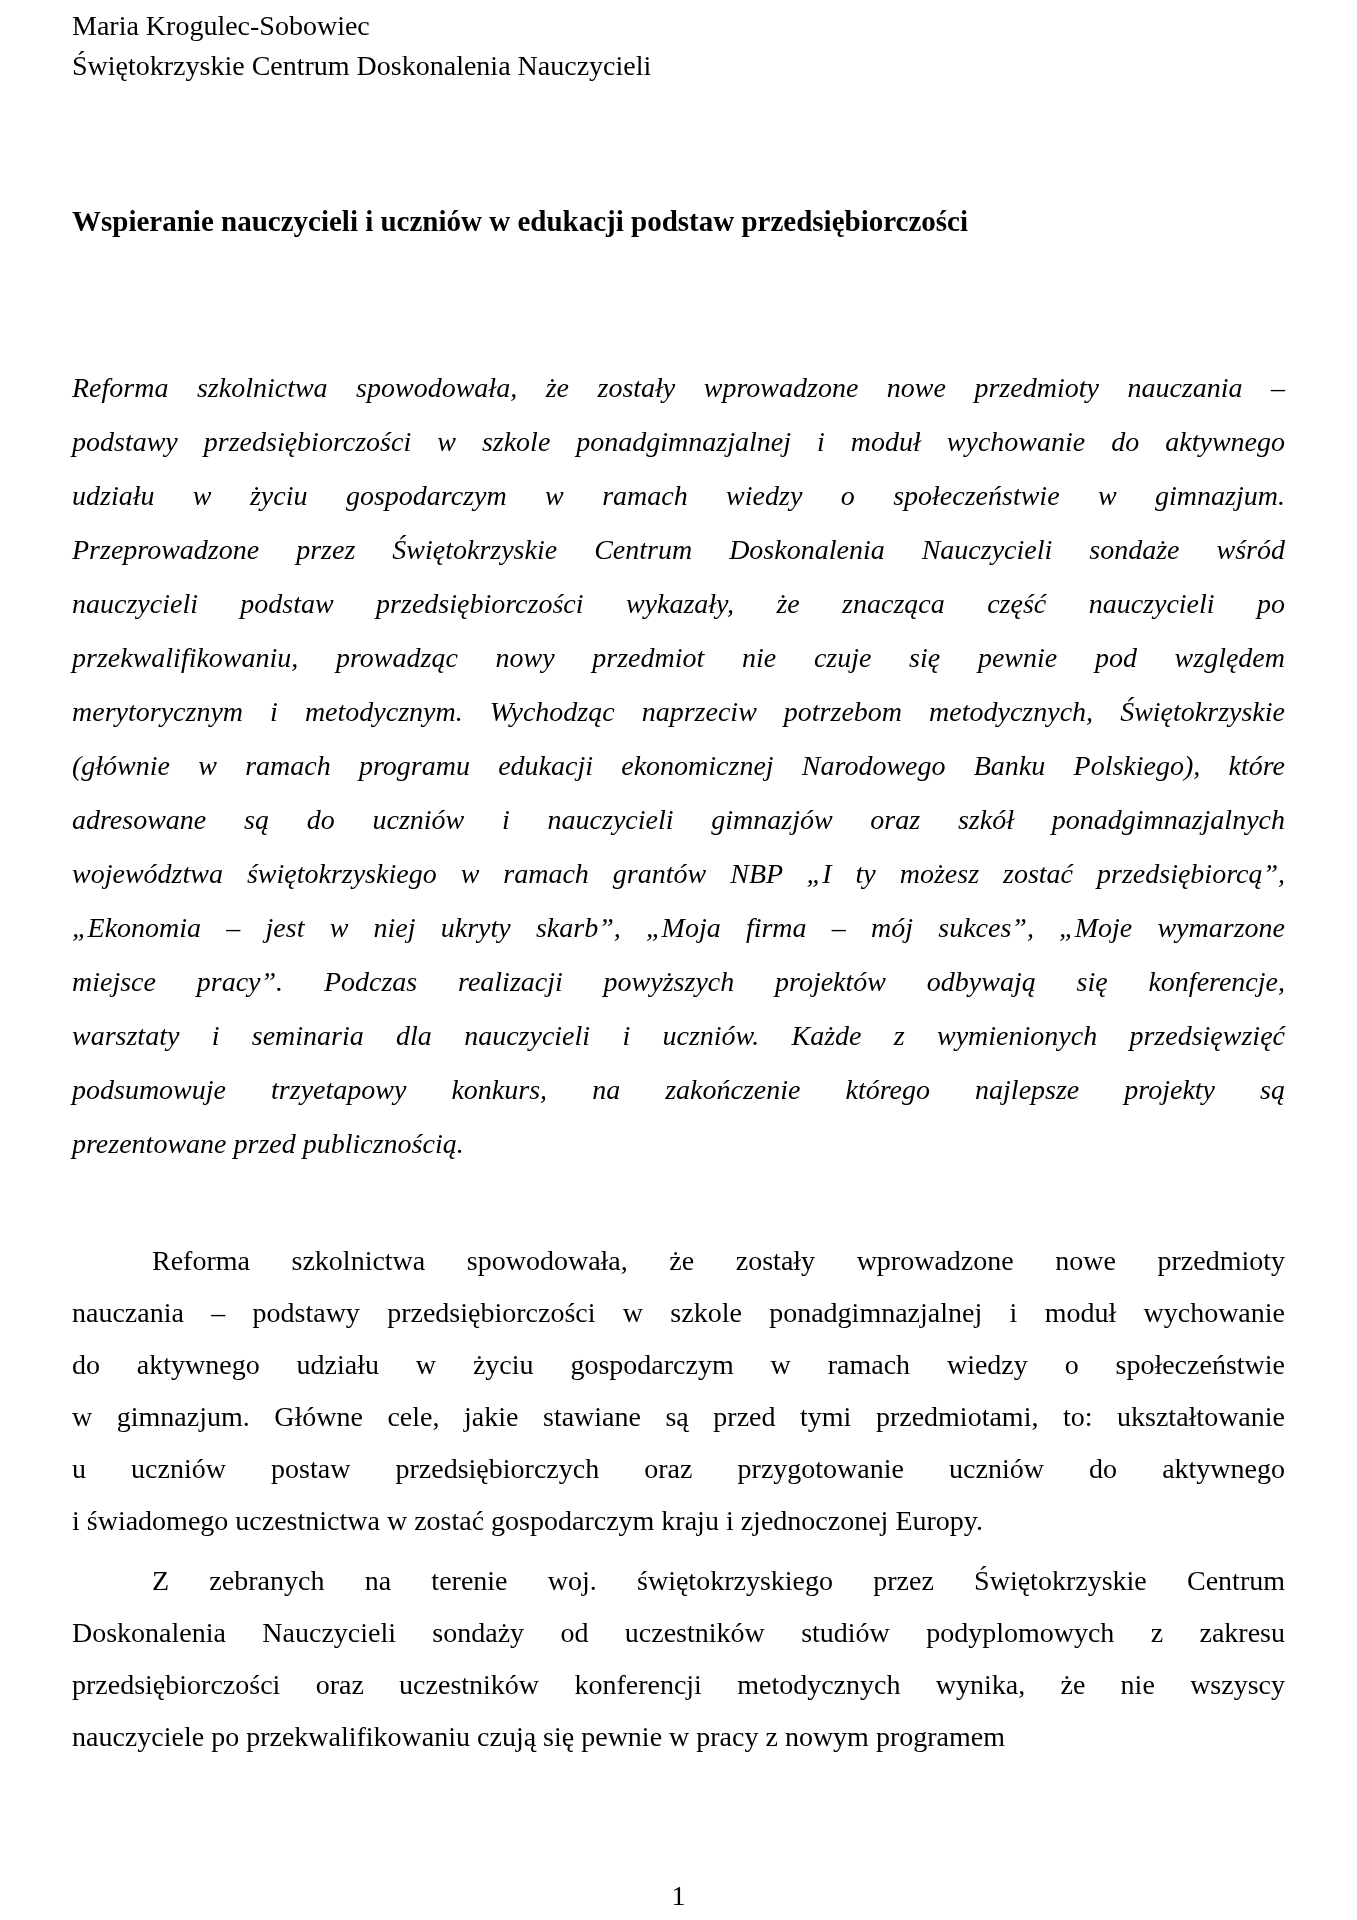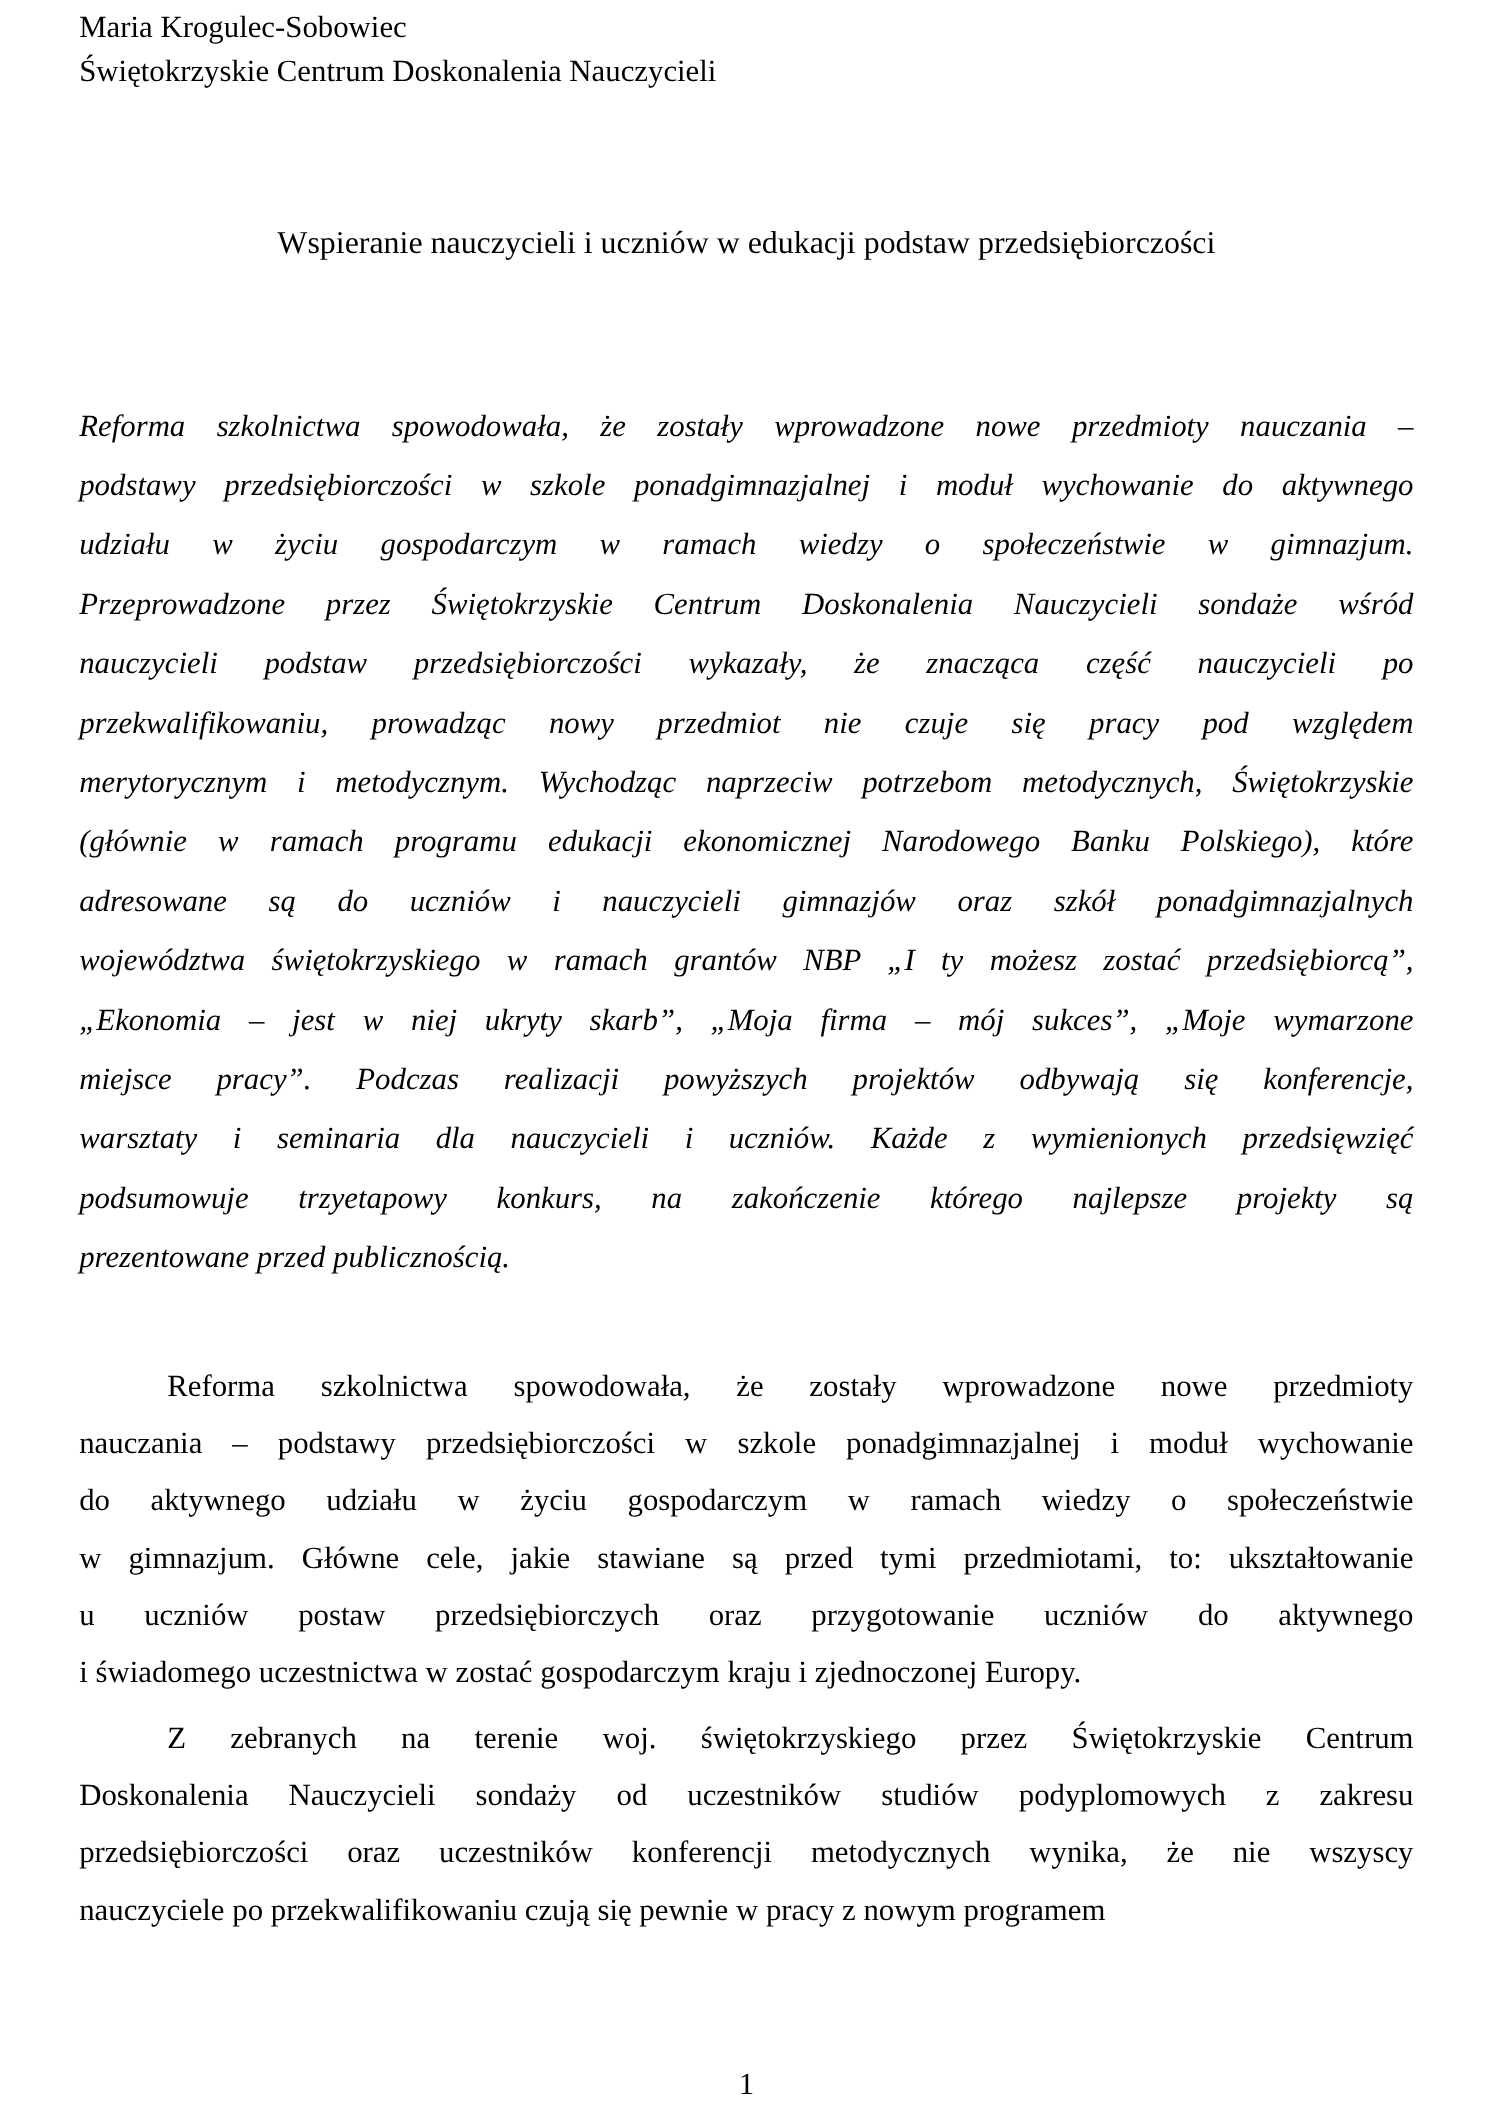--- a/index.html
+++ b/index.html
@@ -21,22 +21,22 @@
     overflow: hidden;
     border-radius: 16px;
   }
   .author-block div {
     line-height: 40px;
     text-align: left;
   }
   .doc-title {
     margin: 115px 0 0 0;
     font-size: 29px;
-    font-weight: normal;
-    text-align: center;
+    font-weight: bold;
+    text-align: left;
     line-height: 40px;
   }
   .paragraph { margin: 0; }
   .para-abstract {
     margin-top: 120px;
     font-style: italic;
   }
   .para-abstract .line { line-height: 54px; }
   .para-body-1 { margin-top: 64px; }
   .para-body-2 { margin-top: 8px; }
@@ -69,21 +69,21 @@
 
   <h1 class="doc-title">Wspieranie nauczycieli i uczniów w edukacji podstaw przedsiębiorczości</h1>
 
   <div id="paragraphs-root">
       <div class="paragraph para-abstract">
         <div class="line">Reforma szkolnictwa spowodowała, że zostały wprowadzone nowe przedmioty nauczania –</div>
         <div class="line">podstawy przedsiębiorczości w szkole ponadgimnazjalnej i moduł wychowanie do aktywnego</div>
         <div class="line">udziału w życiu gospodarczym w ramach wiedzy o społeczeństwie w gimnazjum.</div>
         <div class="line">Przeprowadzone przez Świętokrzyskie Centrum Doskonalenia Nauczycieli sondaże wśród</div>
         <div class="line">nauczycieli podstaw przedsiębiorczości wykazały, że znacząca część nauczycieli po</div>
-        <div class="line">przekwalifikowaniu, prowadząc nowy przedmiot nie czuje się pracy pod względem</div>
+        <div class="line">przekwalifikowaniu, prowadząc nowy przedmiot nie czuje się pewnie pod względem</div>
         <div class="line">merytorycznym i metodycznym. Wychodząc naprzeciw potrzebom metodycznych, Świętokrzyskie</div>
         <div class="line">(głównie w ramach programu edukacji ekonomicznej Narodowego Banku Polskiego), które</div>
         <div class="line">adresowane są do uczniów i nauczycieli gimnazjów oraz szkół ponadgimnazjalnych</div>
         <div class="line">województwa świętokrzyskiego w ramach grantów NBP „I ty możesz zostać przedsiębiorcą”,</div>
         <div class="line">„Ekonomia – jest w niej ukryty skarb”, „Moja firma – mój sukces”, „Moje wymarzone</div>
         <div class="line">miejsce pracy”. Podczas realizacji powyższych projektów odbywają się konferencje,</div>
         <div class="line">warsztaty i seminaria dla nauczycieli i uczniów. Każde z wymienionych przedsięwzięć</div>
         <div class="line">podsumowuje trzyetapowy konkurs, na zakończenie którego najlepsze projekty są</div>
         <div class="line last">prezentowane przed publicznością.</div>
       </div>

